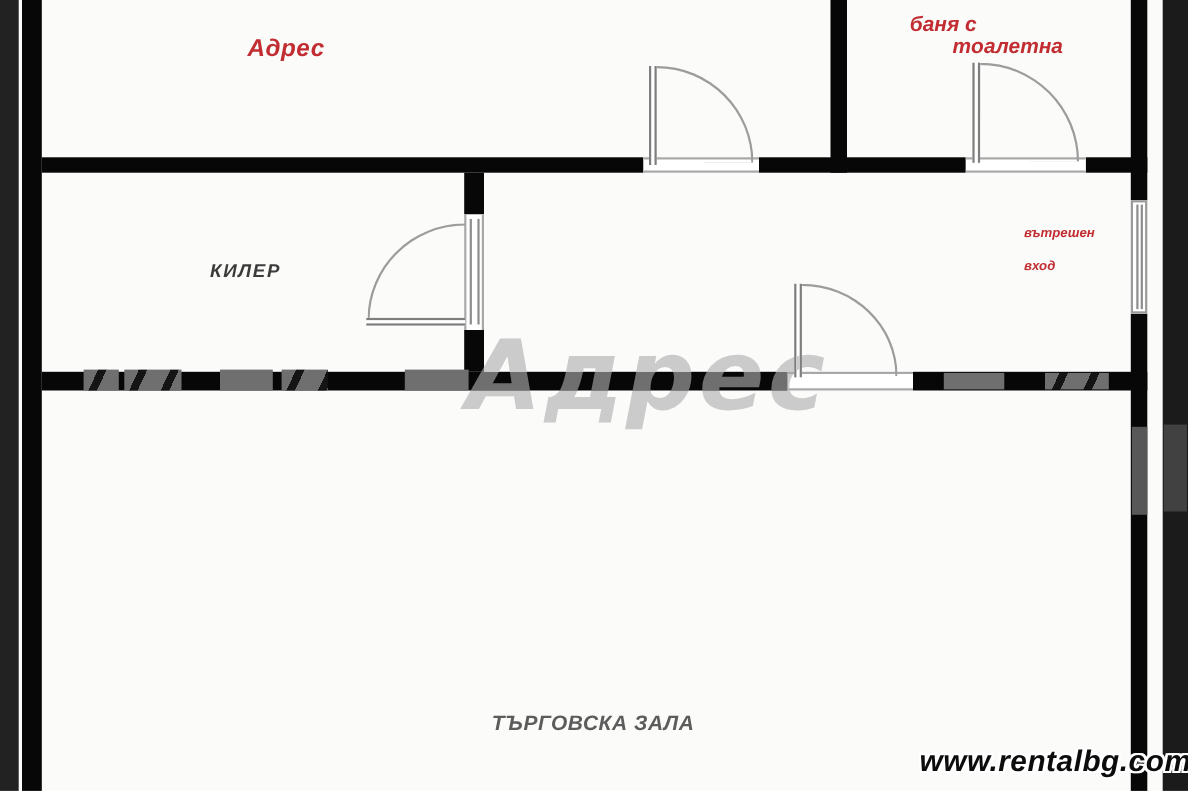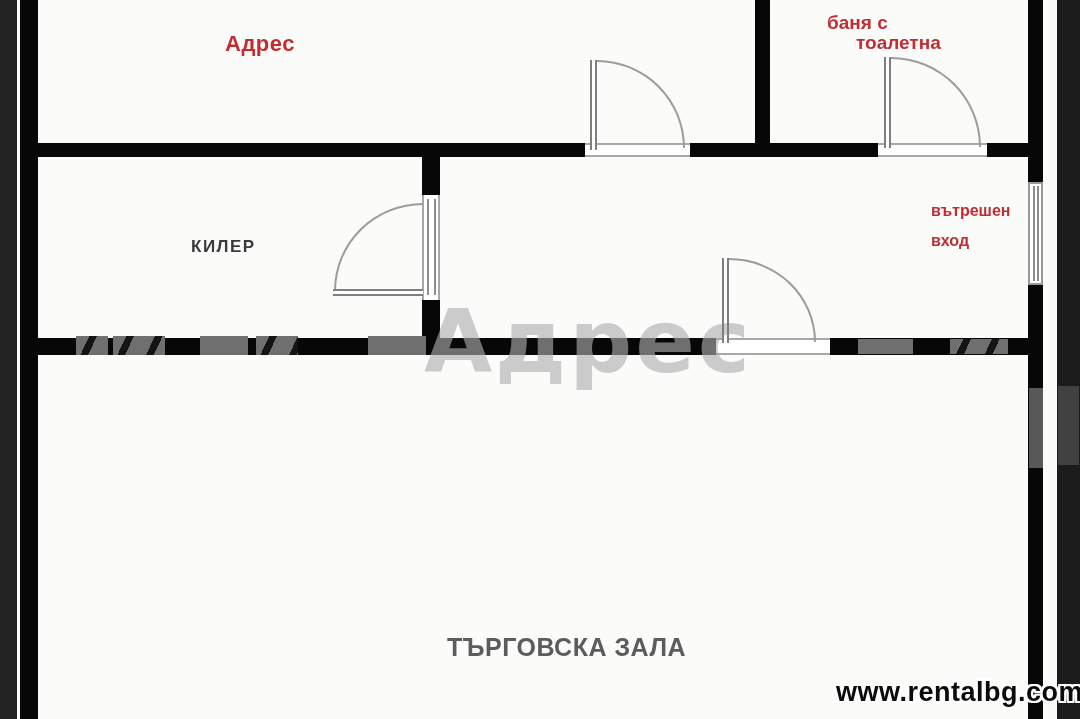--- a/index.html
+++ b/index.html
@@ -22,29 +22,29 @@
   .leaf{background:#fff;box-sizing:border-box;z-index:4;}
   .leaf.v{border-left:2px solid #7e7e7e;border-right:2px solid #7e7e7e;}
   .leaf.h{border-top:2px solid #7e7e7e;border-bottom:2px solid #7e7e7e;}
   
   .arc{box-sizing:border-box;z-index:3;background:transparent;}
   .arc.tr{border-top:2px solid #9c9c9c;border-right:2px solid #9c9c9c;
           border-top-right-radius:100% 100%;}
   .arc.tl{border-top:2px solid #9c9c9c;border-left:2px solid #9c9c9c;
           border-top-left-radius:100% 100%;}
   
-  .lbl{z-index:6;white-space:nowrap;}
+  .lbl{z-index:6;white-space:nowrap;font-style:italic;}
   .red{color:#c22d32;font-weight:bold;}
   .lbl-sklad{left:225px;top:31px;font-size:22px;letter-spacing:.5px;}
   .lbl-banya{left:827px;top:13px;font-size:19px;line-height:20px;}
-  .lbl-banya .ind{margin-left:29px;}
+  .lbl-banya .ind{margin-left:39px;}
   .lbl-kiler{left:191px;top:237px;font-size:17px;font-weight:bold;
              color:#3b3b3b;letter-spacing:1.5px;}
-  .lbl-entr{left:931px;top:196px;font-size:16px;line-height:30px;}
-  .lbl-hall{left:447px;top:633px;font-size:25px;font-weight:bold;
+  .lbl-entr{left:931px;top:196px;font-size:12px;line-height:30px;}
+  .lbl-hall{left:447px;top:648px;font-size:19px;font-weight:bold;
             color:#5c5c5c;letter-spacing:.5px;filter:blur(.4px);}
   .lbl-hallentr{left:447px;top:682px;font-size:22px;}
   .lbl-site{left:836px;top:677px;font-size:27px;font-weight:bold;color:#0c0c0c;
             z-index:9;letter-spacing:.5px;
             text-shadow:-2px -2px 0 #fff,2px -2px 0 #fff,-2px 2px 0 #fff,
                         2px 2px 0 #fff,0 -2px 0 #fff,0 2px 0 #fff,
                         -2px 0 0 #fff,2px 0 0 #fff;}
   
   .wm{left:424px;top:290px;font-family:"DejaVu Sans",sans-serif;
       font-weight:bold;font-size:88px;letter-spacing:3px;z-index:5;}

